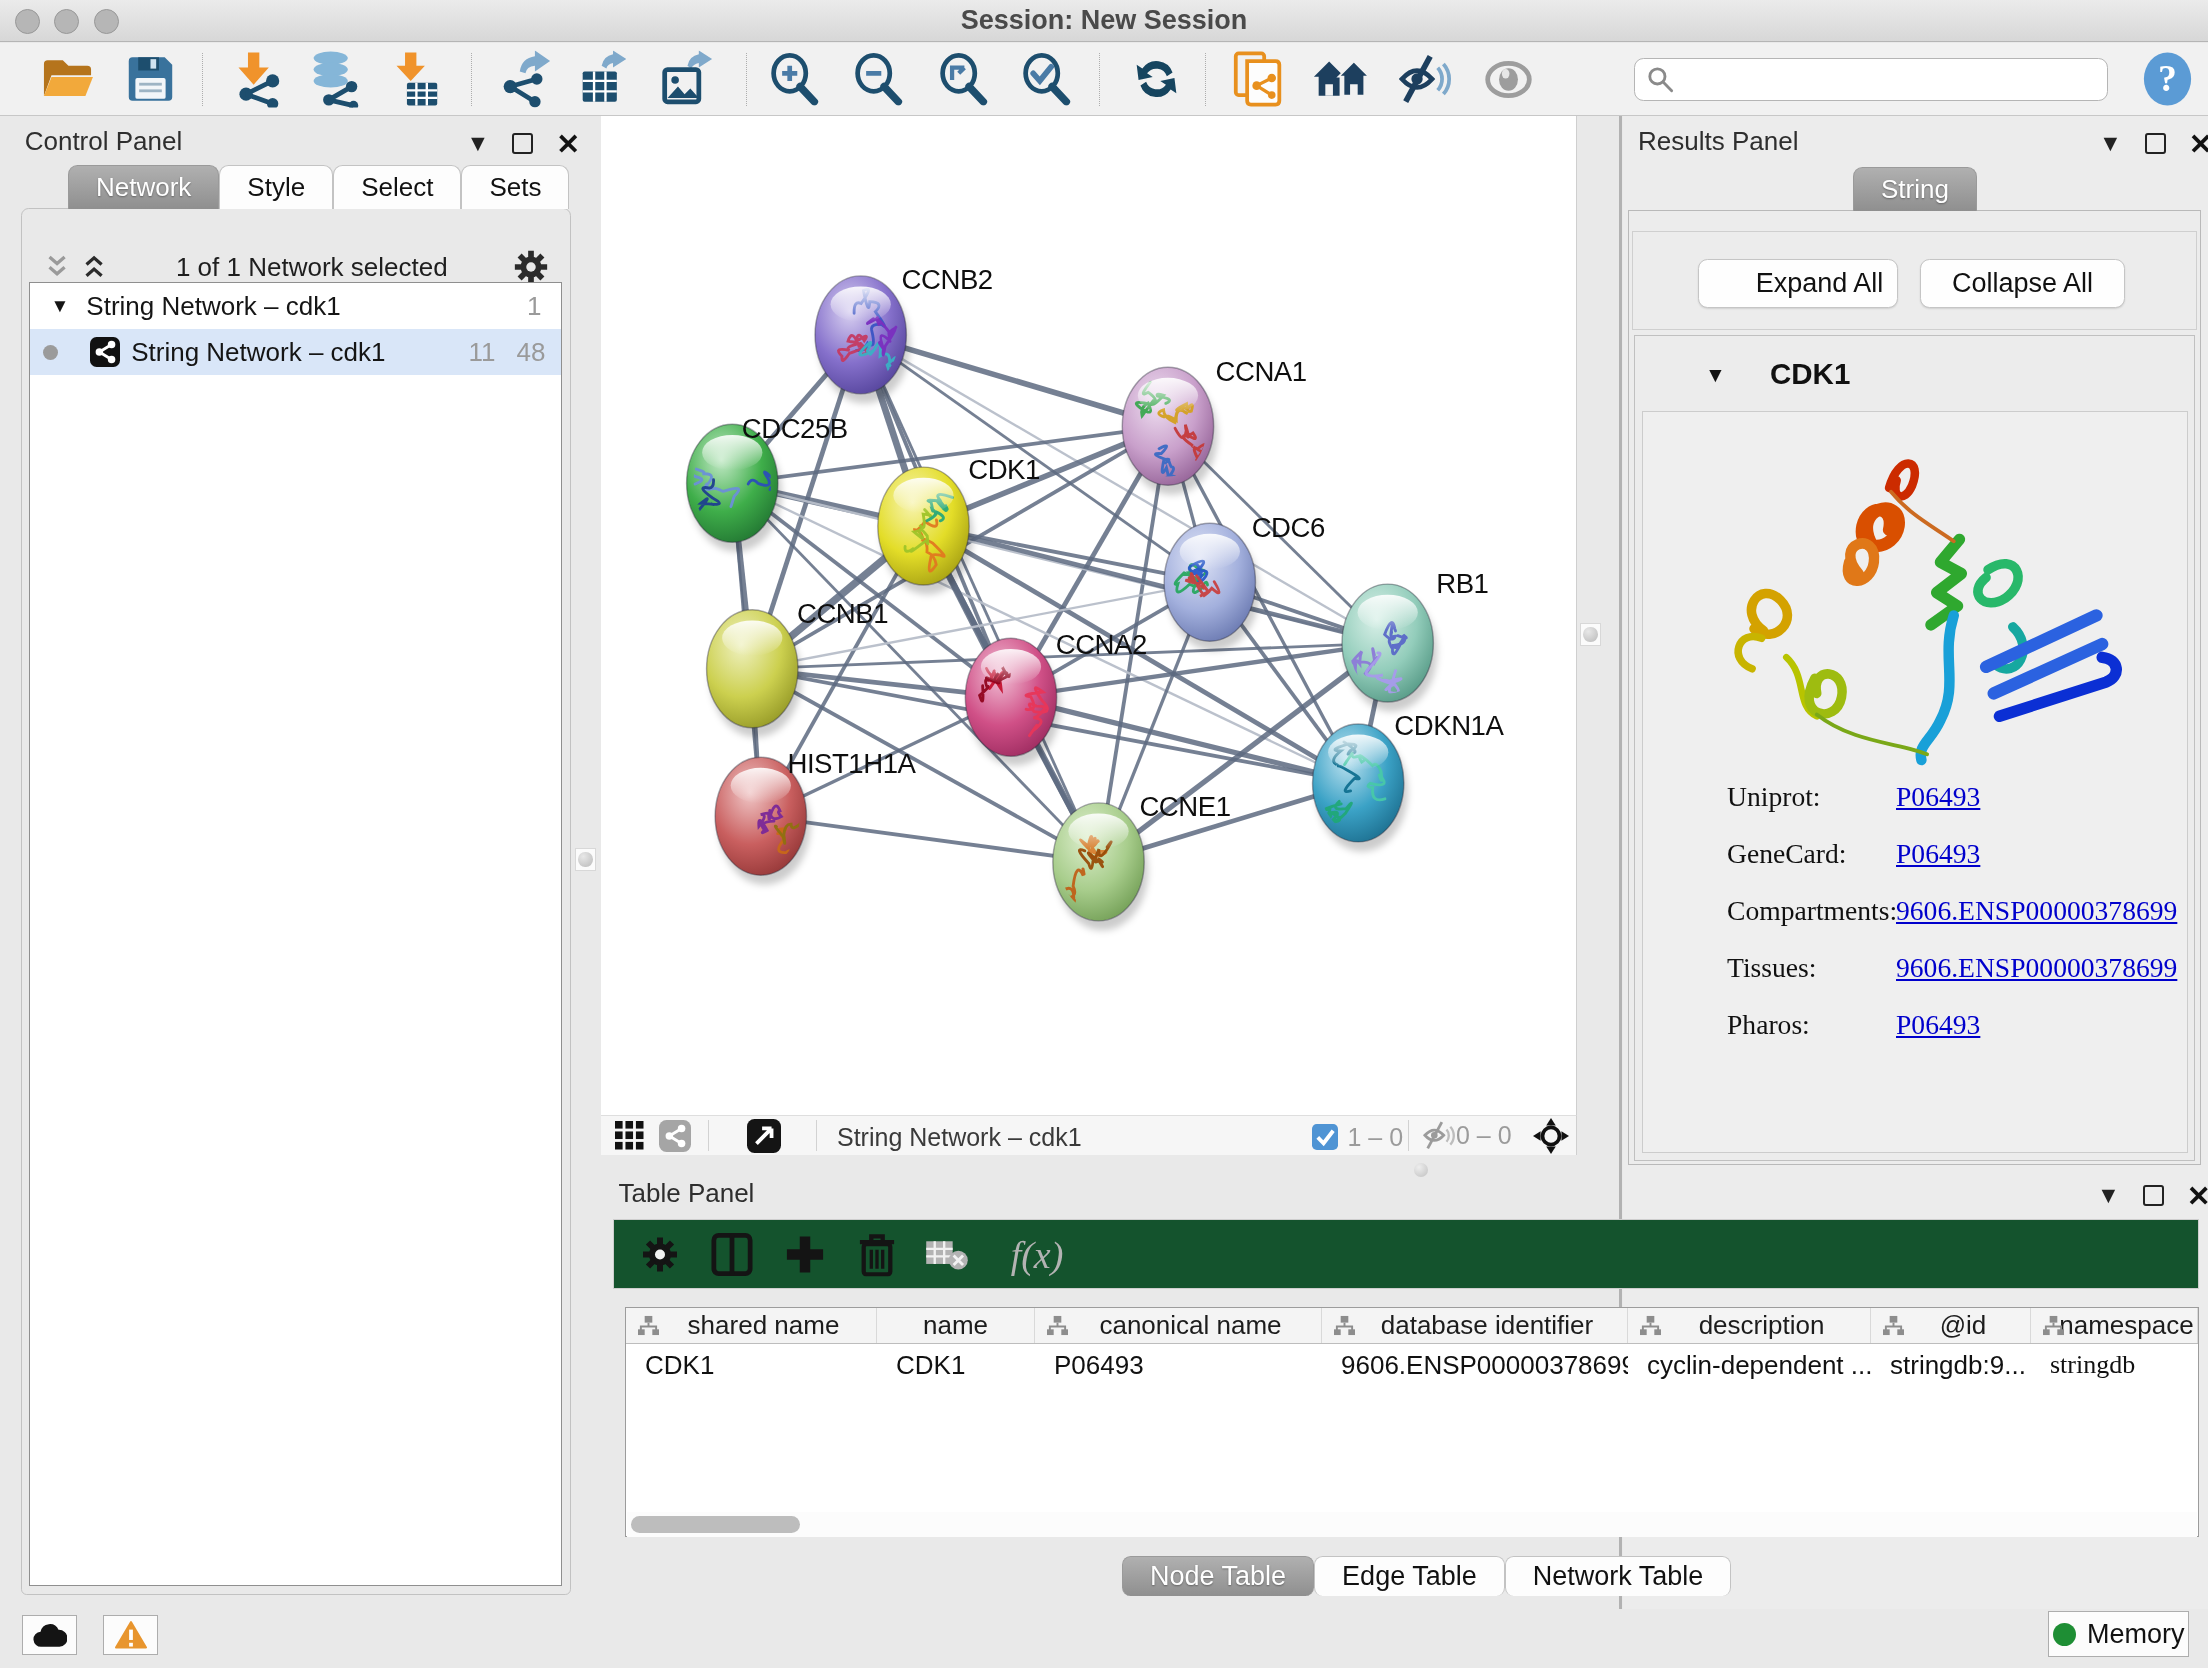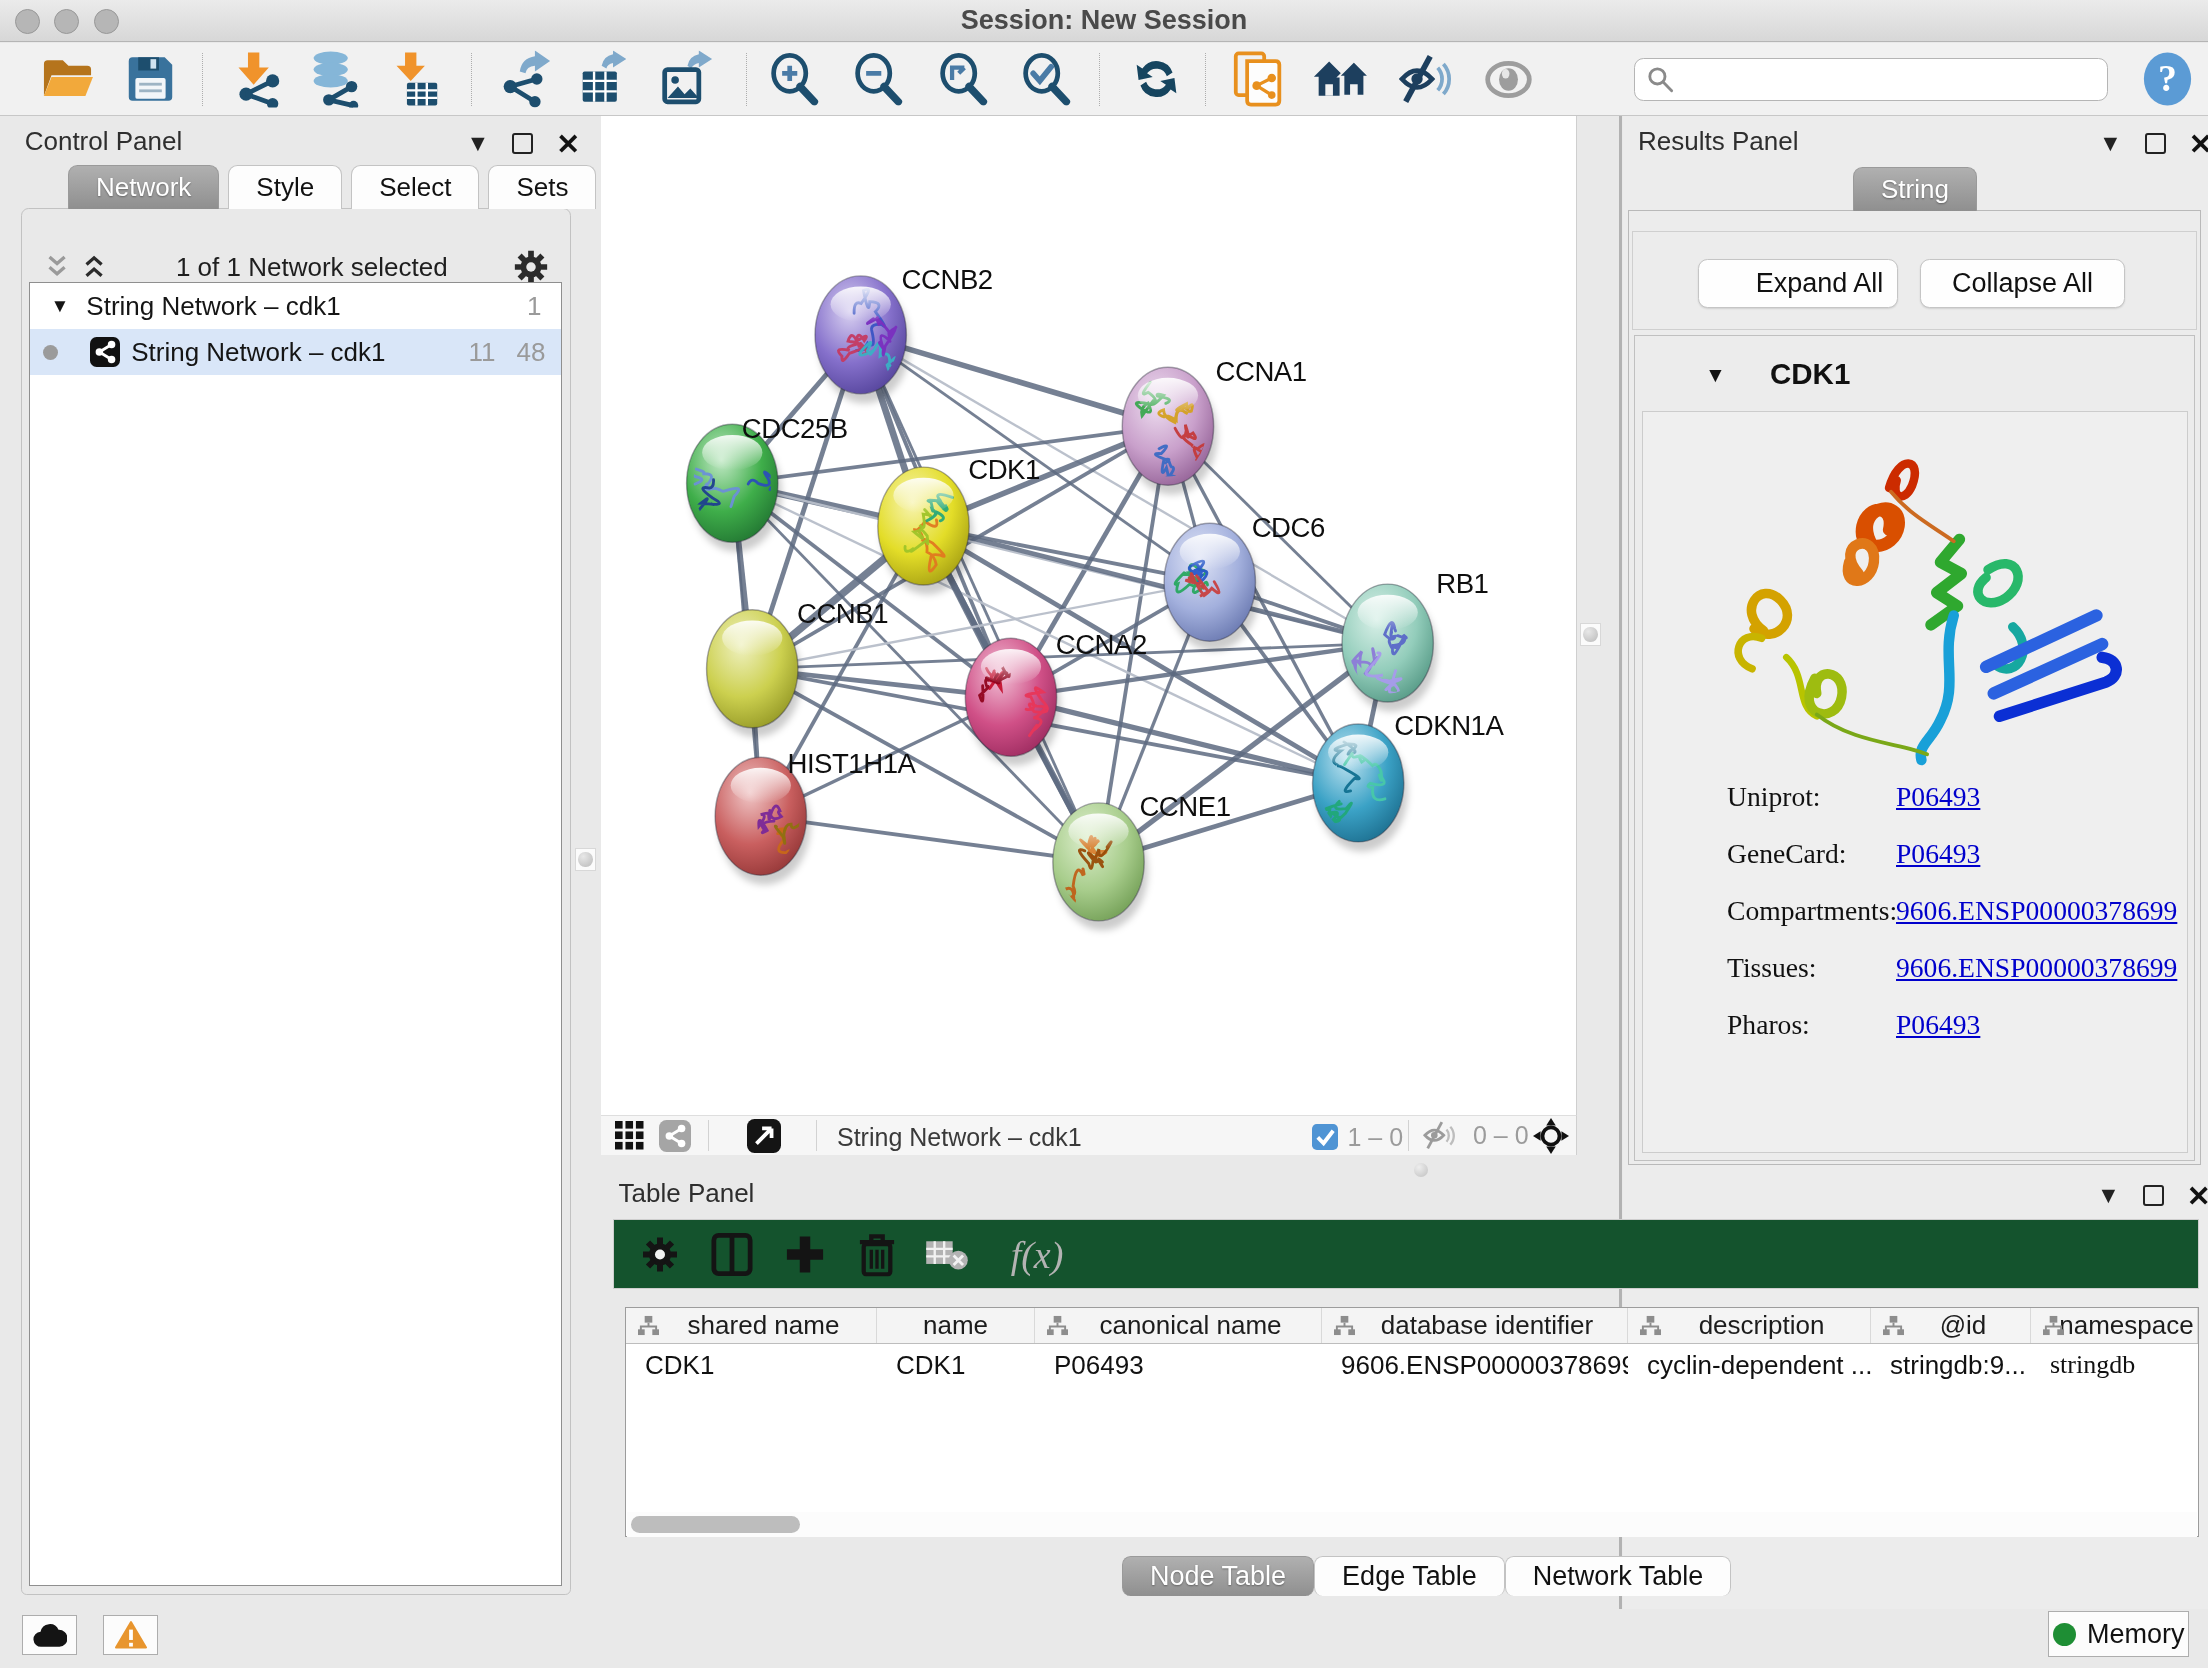--- a/index.html
+++ b/index.html
@@ -34,21 +34,21 @@
   .pc-arrow { font-size:23px; color:#222; line-height:1; }
   .pc-box { width:21px; height:21px; border:2.9px solid #222; border-radius:2.9px; }
   .pc-x { font-size:28.5px; font-weight:bold; color:#111; line-height:1; }
 
   
   .tab { height:44px; line-height:42px; padding:0 27px; font-size:26px; color:#111;
     background:#fdfdfd; border:1px solid #c3c3c3; border-bottom:none;
     border-radius:9.5px 9.5px 0 0; cursor:pointer; }
   .tab.sel { background:linear-gradient(#b0b0b0,#8f8f8f); color:#fff;
     text-shadow:0 1px 1.9px rgba(0,0,0,.35); border-color:#9a9a9a; }
-  #cp-tabs { position:absolute; left:68px; top:165px; display:flex; gap:9px; z-index:3; }
+  #cp-tabs { position:absolute; left:68px; top:165px; display:flex; gap:0; z-index:3; }
   #cp-body { position:absolute; left:21px; top:208px; width:550px; height:1387px;
     background:#e9e9e9; border:1px solid #c2c2c2; border-radius:7.6px 7.6px 5.7px 5.7px; }
   #cp-subheader { position:absolute; left:28.5px; top:236px; width:533px; height:46px;
     display:flex; align-items:center;margin-top:8px; }
   #cp-list { position:absolute; left:28.5px; top:282px; width:533px; height:1304px;
     background:#fff; border:1.9px solid #8f8f8f; }
   .tree-row { height:46px; display:flex; align-items:center; font-size:26px; color:#151515; }
   .tree-row .count { color:#9a9a9a; }
   .row-selected { background:#d9e6f8; }
 
@@ -674,21 +674,21 @@
   <div class="ns-sep" style="left:215px;"></div>
   <span class="ns-text abs" style="left:236px;top:6.7px;">String Network – cdk1</span>
   <div class="abs" style="left:711px;top:6.7px;display:flex;align-items:center;gap:9.5px;">
     <svg width="26" height="26" viewBox="0 0 27 27">
       <rect x="0" y="0" width="27" height="27" rx="5" fill="#4f94d4"></rect>
       <path d="M6 14 l6 6 10-13" stroke="#fff" stroke-width="4" fill="none"></path>
     </svg>
     <span class="ns-count">1 – 0</span>
   </div>
   <div class="ns-sep" style="left:807px;"></div>
-  <div class="abs" style="left:822px;top:4.8px;display:flex;align-items:center;gap:18px;">
+  <div class="abs" style="left:822px;top:4.8px;display:flex;align-items:center;gap:1px;">
     <svg width="32" height="28.5" viewBox="0 0 34 30">
       <path d="M2 15 Q12 4 22 15 Q12 26 2 15 z" fill="none" stroke="#9b9b9b" stroke-width="3"></path>
       <circle cx="12" cy="15" r="3.5" fill="#9b9b9b"></circle>
       <path d="M25 9 a10 10 0 0 1 0 13 M29 6 a14 14 0 0 1 0 19" stroke="#bdbdbd" stroke-width="2.5" fill="none"></path>
       <path d="M20 1 L5 29" stroke="#9b9b9b" stroke-width="3"></path>
     </svg>
     <span class="ns-count">0 – 0</span>
   </div>
   <div class="tbi" style="left:928px;width:44px;height:38px;">
     <svg width="36" height="36" viewBox="0 0 38 38">

